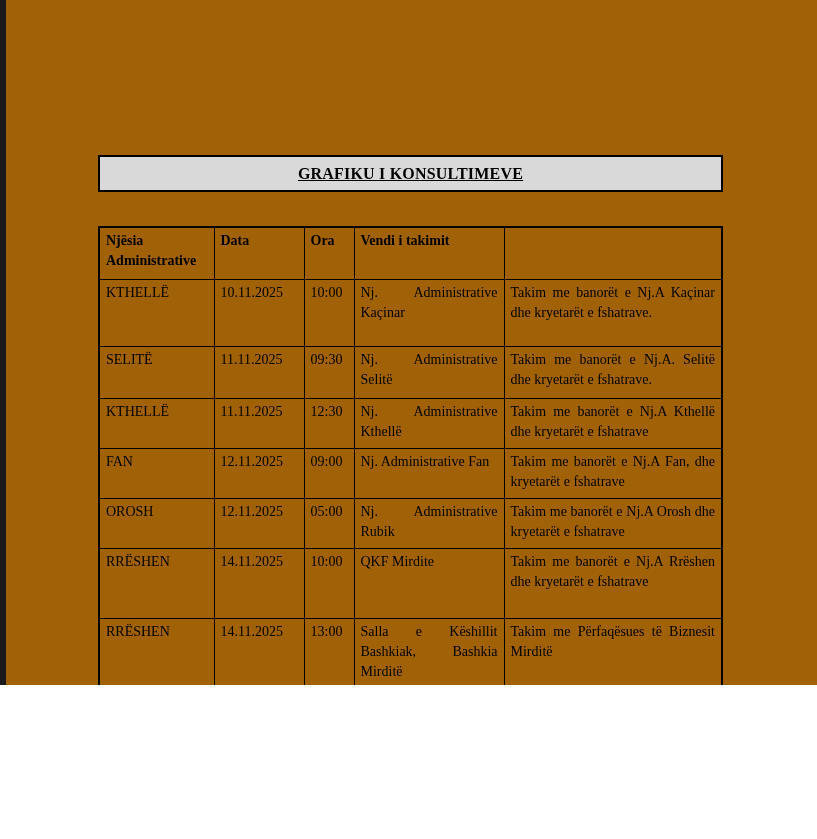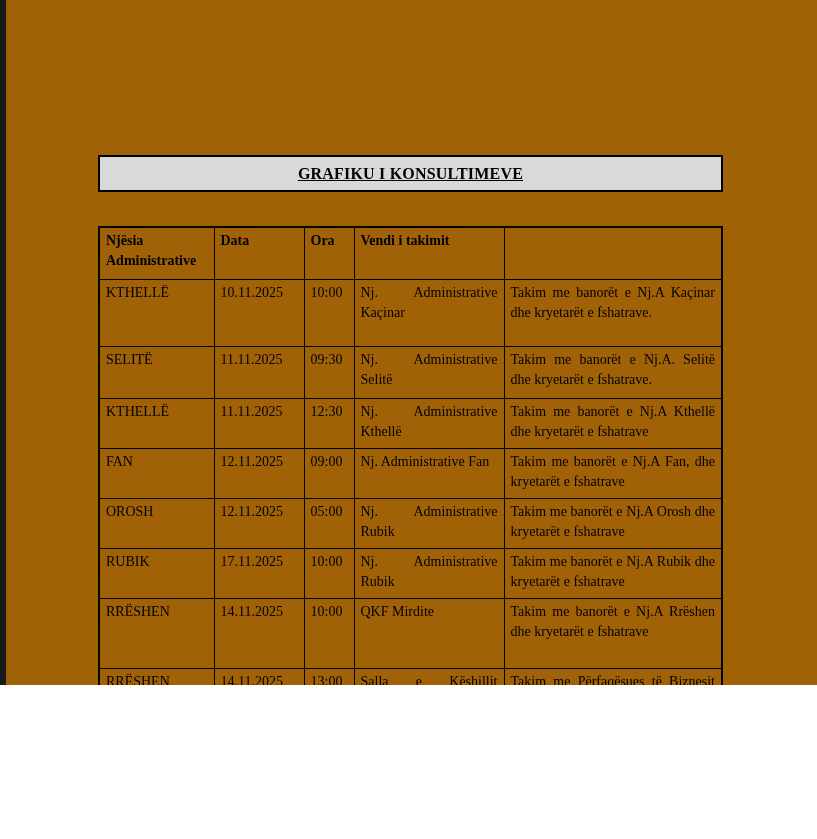--- a/index.html
+++ b/index.html
@@ -133,27 +133,20 @@
         <td class="cell-venue">Nj. Administrative Fan</td>
         <td class="cell-description">Takim me banorët e Nj.A Fan, dhe kryetarët e fshatrave</td>
       </tr>
       <tr class="r4">
         <td class="cell-unit">OROSH</td>
         <td class="cell-date">12.11.2025</td>
         <td class="cell-time">05:00</td>
         <td class="cell-venue">Nj. Administrative Rubik</td>
         <td class="cell-description">Takim me banorët e Nj.A Orosh dhe kryetarët e fshatrave</td>
       </tr>
-      <tr class="r5">
-        <td class="cell-unit">RUBIK</td>
-        <td class="cell-date">17.11.2025</td>
-        <td class="cell-time">10:00</td>
-        <td class="cell-venue">Nj. Administrative Rubik</td>
-        <td class="cell-description">Takim me banorët e Nj.A Rubik dhe kryetarët e fshatrave</td>
-      </tr>
       <tr class="r6">
         <td class="cell-unit">RRËSHEN</td>
         <td class="cell-date">14.11.2025</td>
         <td class="cell-time">10:00</td>
         <td class="cell-venue">QKF Mirdite</td>
         <td class="cell-description">Takim me banorët e Nj.A Rrëshen dhe kryetarët e fshatrave</td>
       </tr>
       <tr class="r7">
         <td class="cell-unit">RRËSHEN</td>
         <td class="cell-date">14.11.2025</td>

